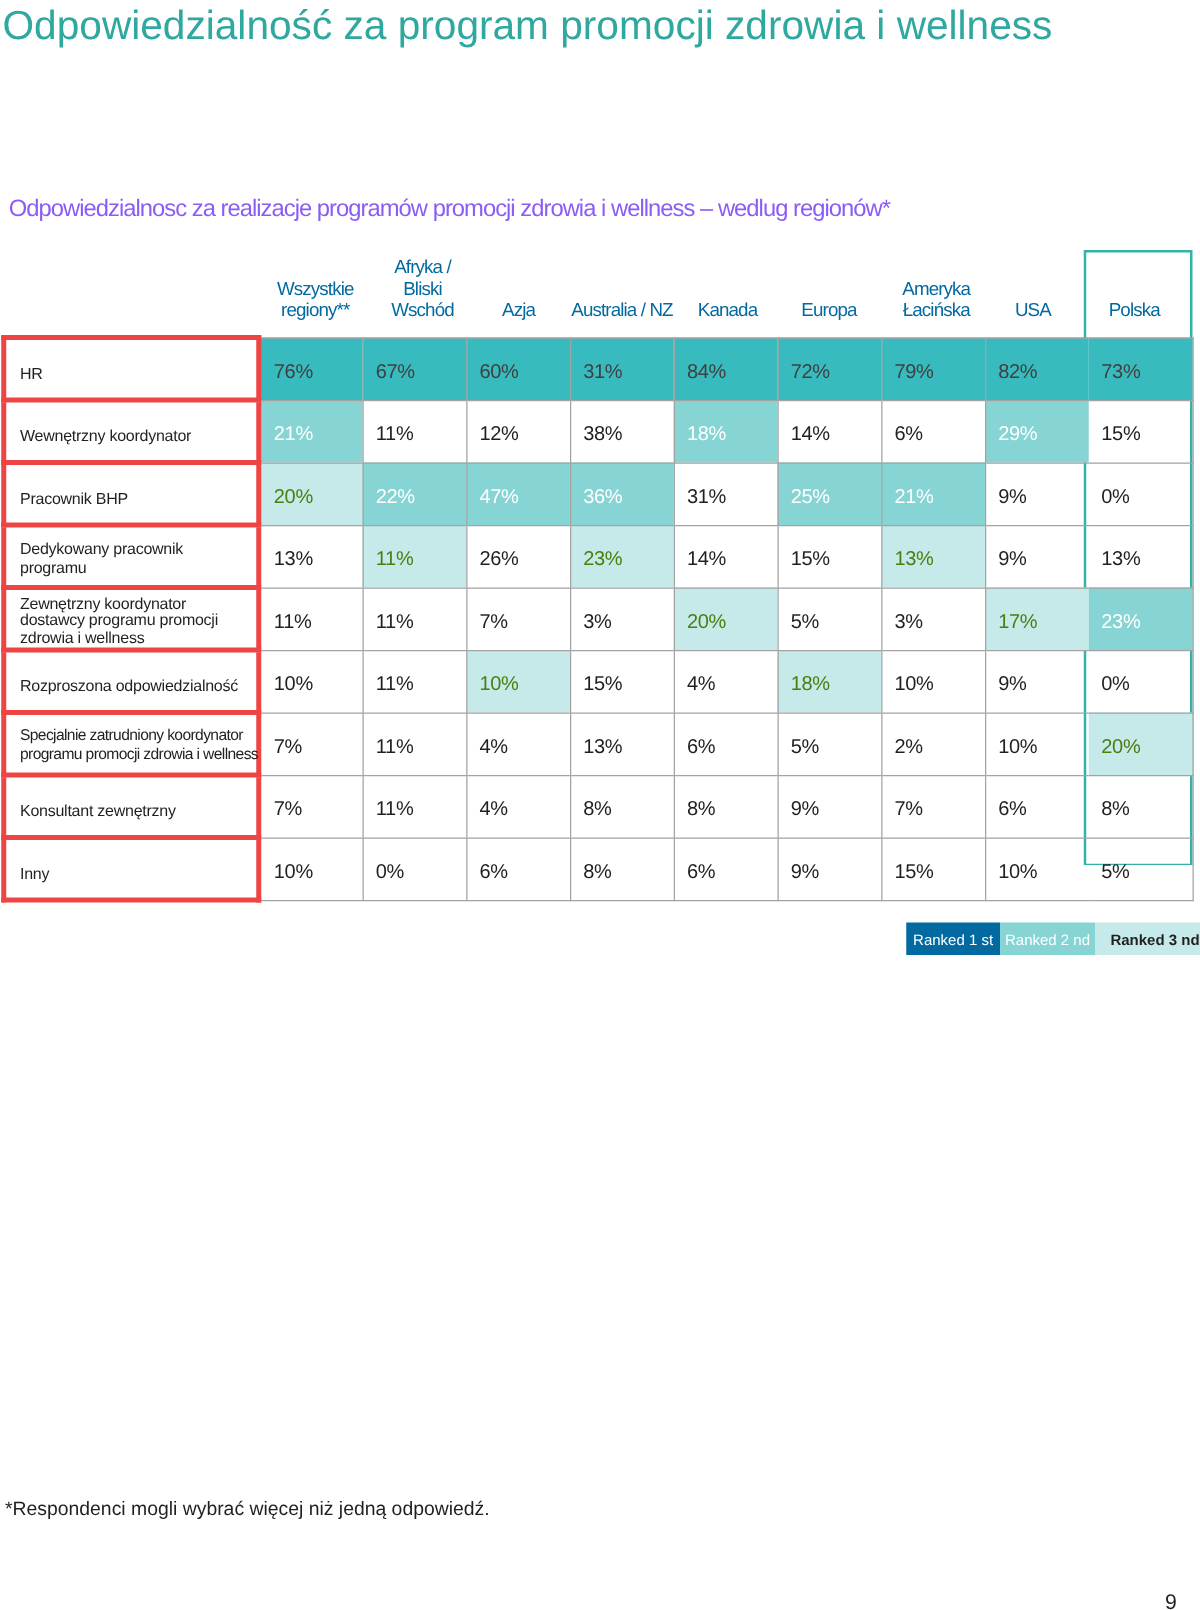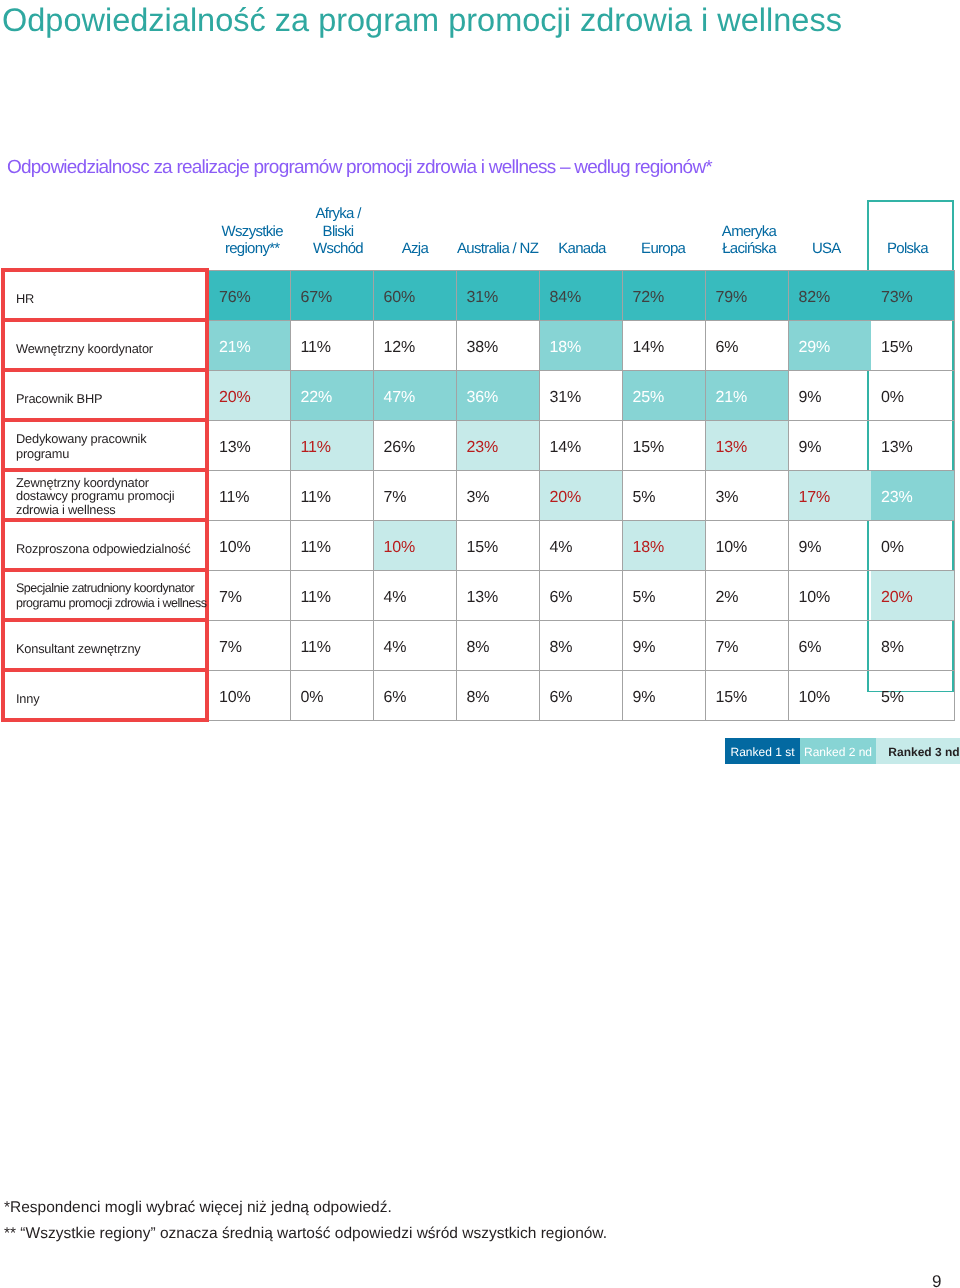--- a/index.html
+++ b/index.html
@@ -71,21 +71,21 @@
     letter-spacing:-0.2px;
     padding-left:10px;
     color:#231f20;
     background:transparent;
   }
   table.grid td.cell span{display:block;position:relative;top:3px;}
   table.grid td.lastcol{border-left:none;}
   table.grid td.precol{border-right:none;}
   table.grid td.r1{background:#38bbbe;color:#404040;}
   table.grid td.r2{background:#87d4d4;color:#ffffff;}
-  table.grid td.r3{background:#c6eae9;color:#b91c1c;margin-left:12px;}
+  table.grid td.r3{background:#c6eae9;color:#4d7c0f;margin-left:12px;}
   .hl-box{
     position:absolute;
     left:867px;top:200px;width:87px;height:492px;
     border:2px solid #33b3a6;
     border-bottom-width:1px;
     box-sizing:border-box;
     pointer-events:none;
     z-index:0;
   }
   .tablewrap{z-index:1;}
@@ -476,16 +476,15 @@
       </div>
     <div class="lg2 li2">
         <span>Ranked 2 nd</span>
       </div>
     <div class="lg3 li3">
         <span>Ranked 3 nd</span>
       </div>
   </div>
   <div class="footnotes">
     <div>*Respondenci mogli wybrać więcej niż jedną odpowiedź.</div>
-    <div>** “Wszystkie regiony” oznacza średnią wartość odpowiedzi wśród wszystkich regionów.</div>
   </div>
   <div class="pageno">9</div>
 </div>
 
 </body></html>

